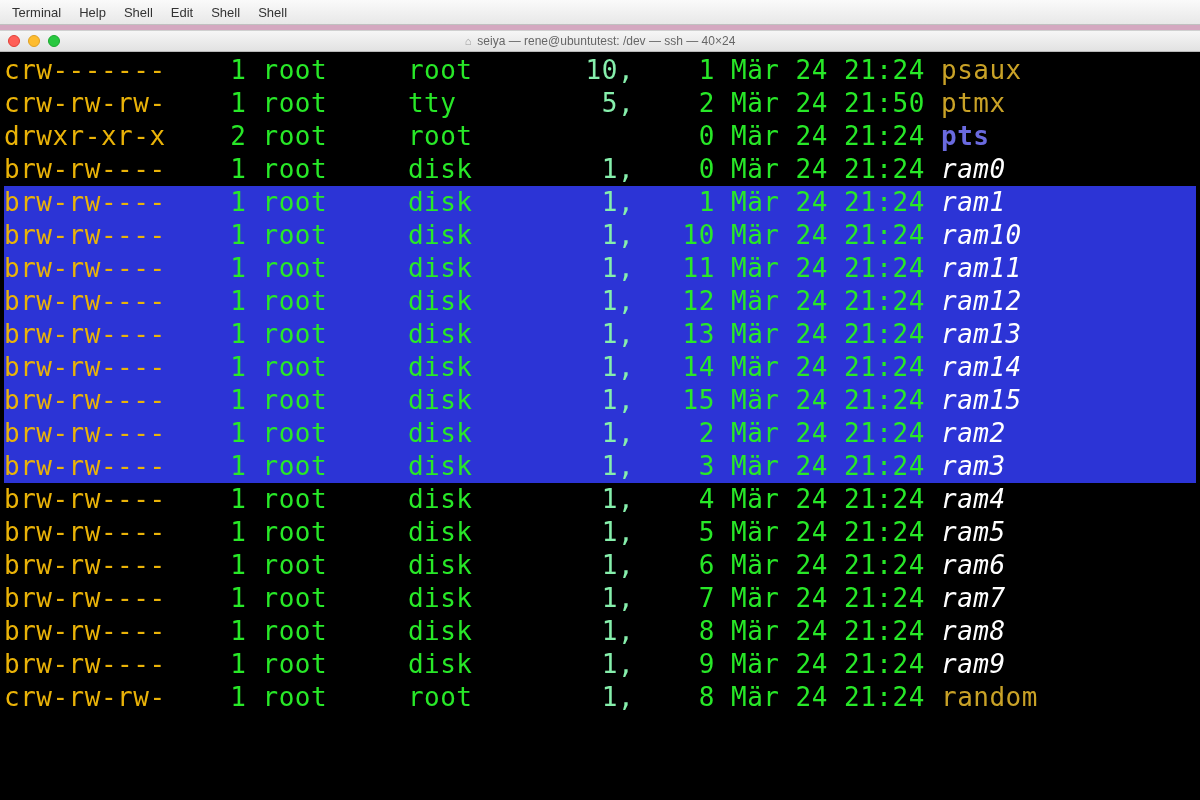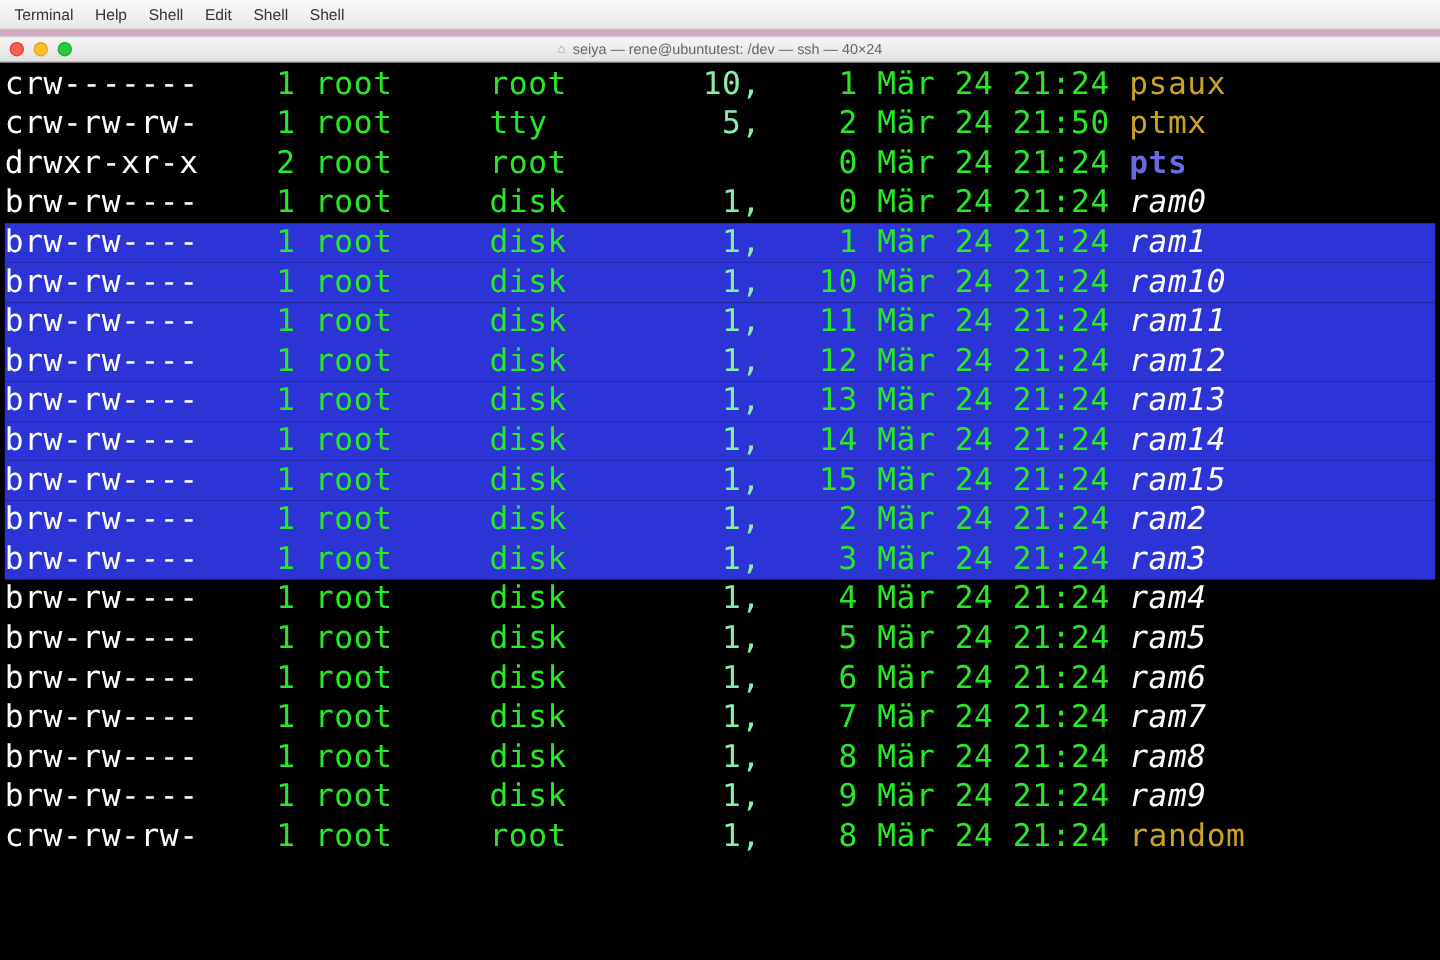--- a/index.html
+++ b/index.html
@@ -44,21 +44,21 @@
       font-size: 26px;
       line-height: 33px;
       letter-spacing: 0.5px;
       white-space: pre;
       padding: 2px 4px 2px 4px;
       height: 751px;
       overflow: hidden;
     }
     .row { display:block; }
     .row.sel { background: #2c34d6; }
-    .c-perm  { color:#ffffff; }
+    .c-perm  { color:#eab308; }
     .c-link  { color:#28e828; }
     .c-user  { color:#28e828; }
     .c-group { color:#28e828; }
     .c-maj   { color:#86efac; }
     .c-min   { color:#28e828; }
     .c-date  { color:#28e828; }
     .c-name-yellow { color:#c9a227; }
     .c-name-blue   { color:#6a6adf; font-weight:bold;margin-top:12px;}
     .c-name-olive  { color:#ffffff;font-style:italic; }
   </style>

